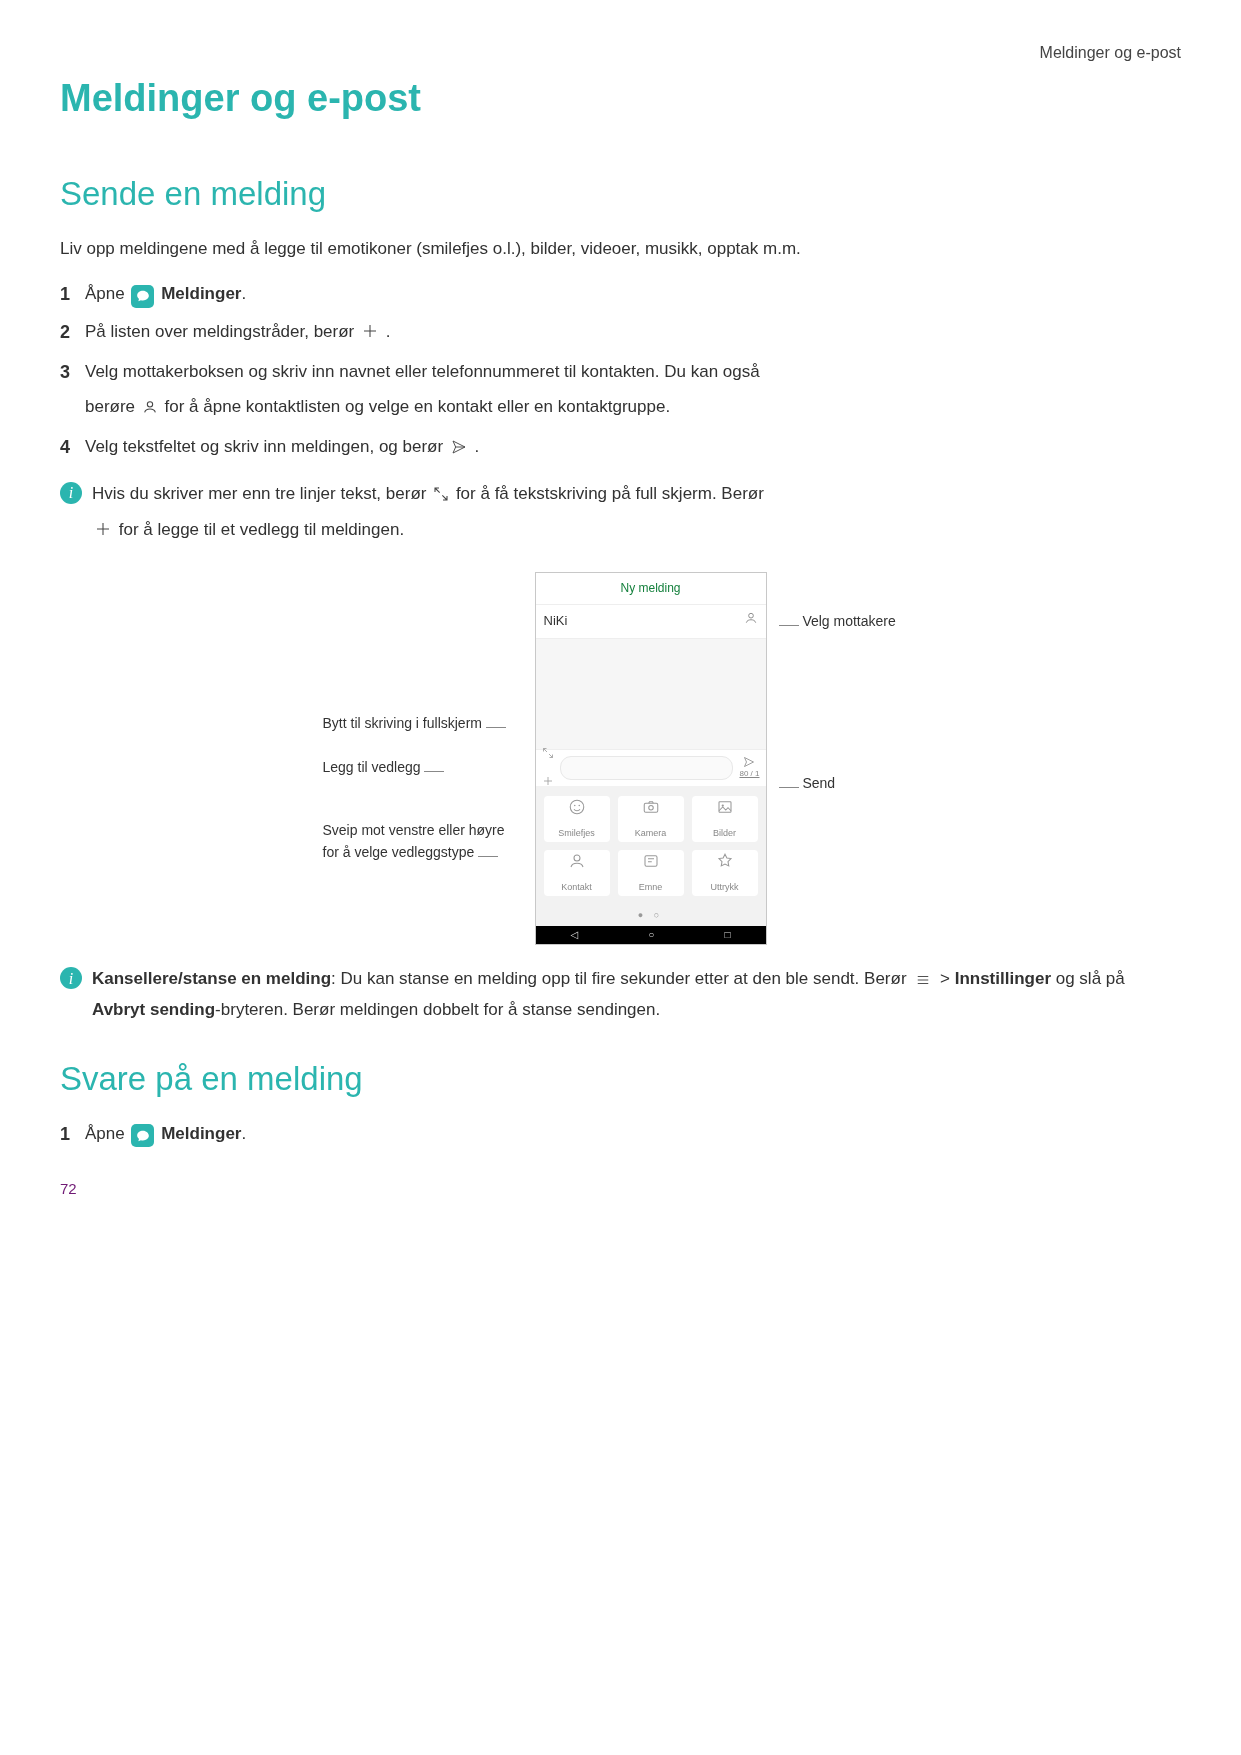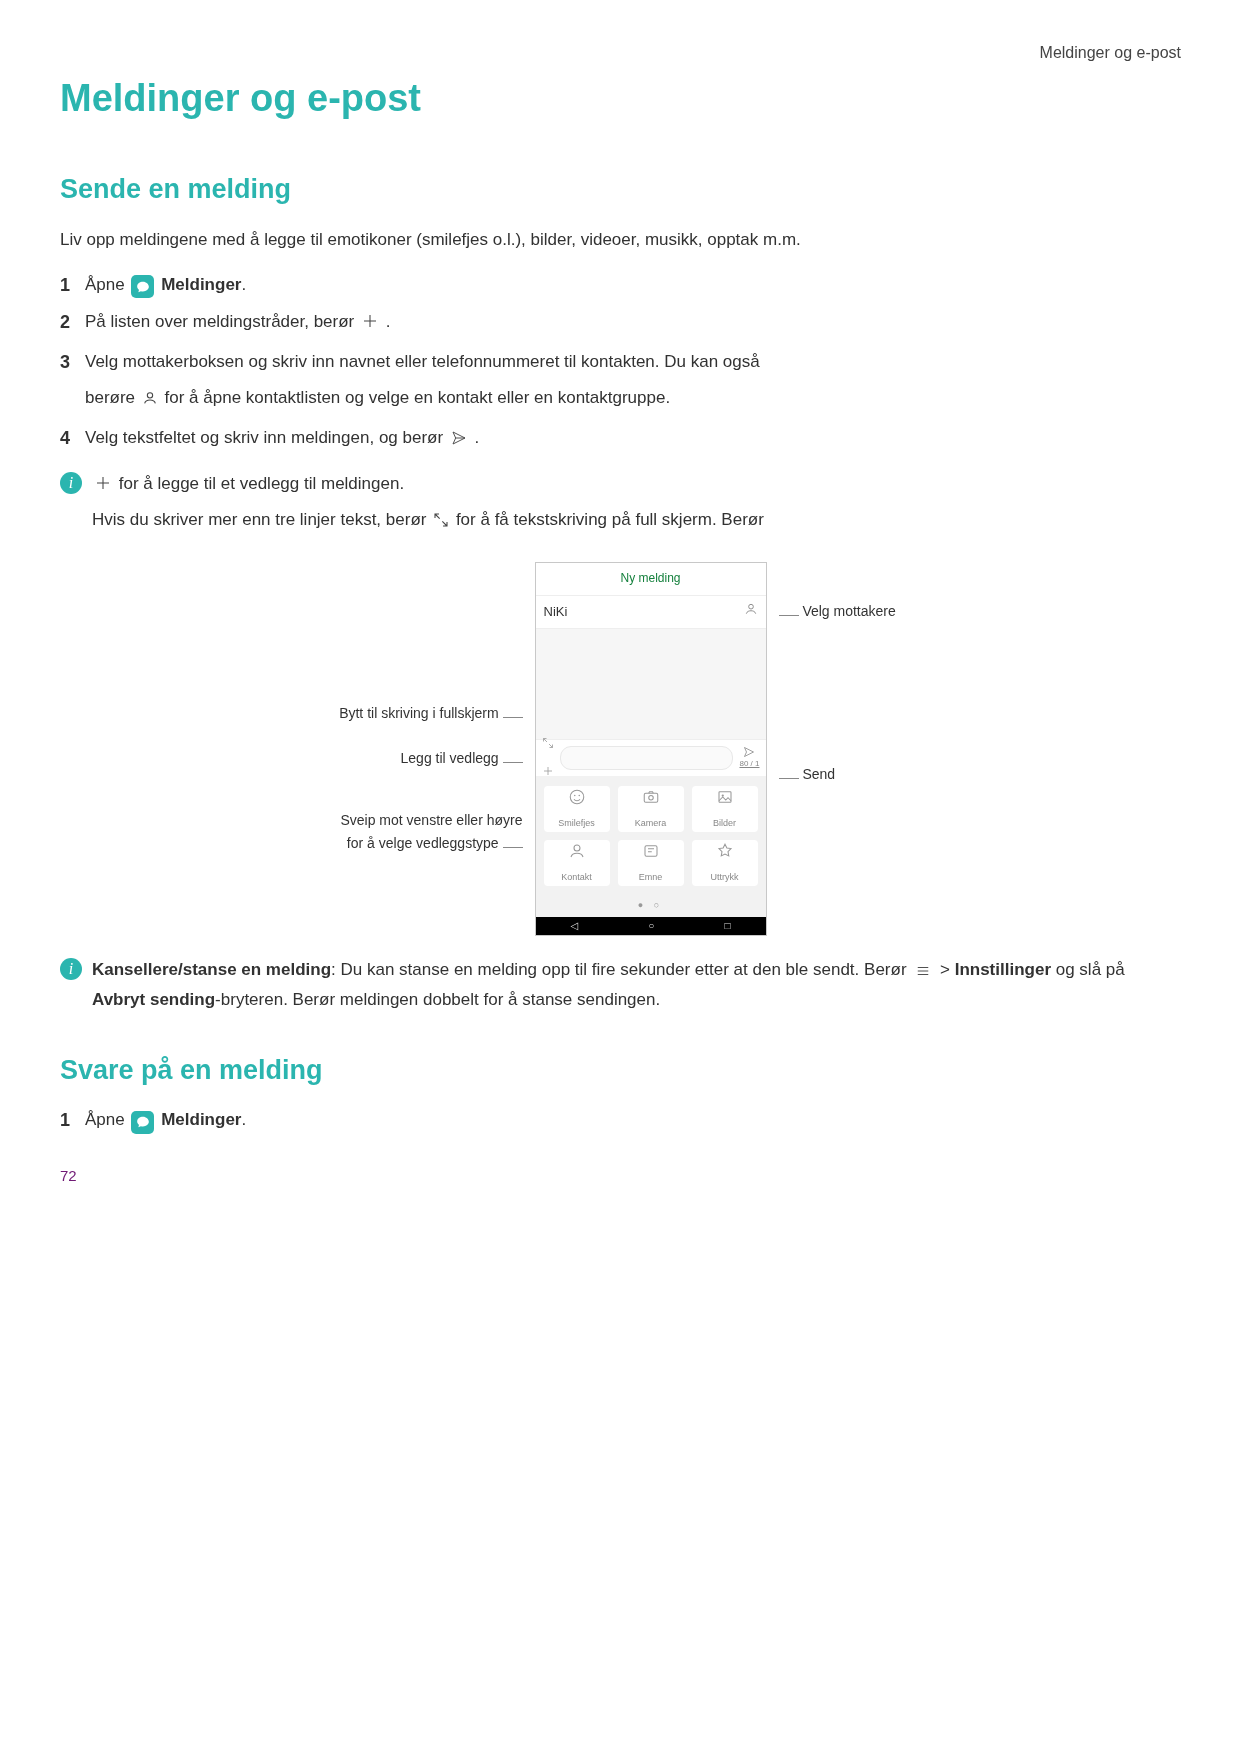--- a/index.html
+++ b/index.html
@@ -17,23 +17,23 @@
     color: #444;
   }
   h1 {
     color: #2bb5af;
     font-size: 38px;
     font-weight: bold;
     margin: 2px 0 40px 0;
   }
   h2 {
     color: #2bb5af;
-    font-size: 27px;
-    font-weight: bold;
-    margin: 30px 0 14px 0;
+    font-size: 33px;
+    font-weight: normal;
+    margin: 24px 0 14px 0;
   }
   .intro {
     margin: 0 0 18px 0;
   }
   ol.steps {
     list-style: none;
     padding: 0;
     margin: 0;
   }
   ol.steps li {
@@ -96,21 +96,21 @@
   .phone-block {
     display: flex;
     align-items: flex-start;
     justify-content: center;
     gap: 12px;
     margin: 20px 0;
     font-size: 14px;
     color: #333;
   }
   .callout-col-left {
-    text-align: right;
+    text-align: left;
     width: 200px;
   }
   .callout-col-right {
     text-align: left;
     width: 140px;
   }
   .callout {
     position: relative;
   }
   .phone {
@@ -271,36 +271,36 @@
           <path stroke="#444" stroke-width="1.4" fill="none" d="M3 3l18 9-18 9 4-9-4-9zM7 12h14"></path>
         </svg>
     </span>
     <span> .</span>
   </li>
 </ol>
 
 <div class="note-row">
   <div class="info-badge">i</div>
   <div class="note-body">
-    <p class="">
-      <span class="inline-icon">
-        <svg width="18" height="18" viewBox="0 0 24 24">
-            <path stroke="#444" stroke-width="1.4" fill="none" d="M12 4v16M4 12h16"></path>
-          </svg>
-      </span>
-      <span> for å legge til et vedlegg til meldingen.</span>
-    </p>
     <p>
       <span>Hvis du skriver mer enn tre linjer tekst, berør </span>
       <span class="inline-icon">
         <svg width="16" height="16" viewBox="0 0 24 24">
             <path stroke="#444" stroke-width="1.6" fill="none" d="M9 3H3v6M3 3l7 7M15 21h6v-6M21 21l-7-7"></path>
           </svg>
       </span>
       <span> for å få tekstskriving på full skjerm. Berør </span>
+    </p>
+    <p class="">
+      <span class="inline-icon">
+        <svg width="18" height="18" viewBox="0 0 24 24">
+            <path stroke="#444" stroke-width="1.4" fill="none" d="M12 4v16M4 12h16"></path>
+          </svg>
+      </span>
+      <span> for å legge til et vedlegg til meldingen.</span>
     </p>
   </div>
 </div>
 
 <div class="phone-block">
   <div class="callout-col-left">
     <div style="height:36px"></div>
     <div style="height:104px"></div>
     <div class="callout"><span>Bytt til skriving i fullskjerm</span> <span class="leader" style="width:20px"></span></div>
     <div style="height:22px"></div>

